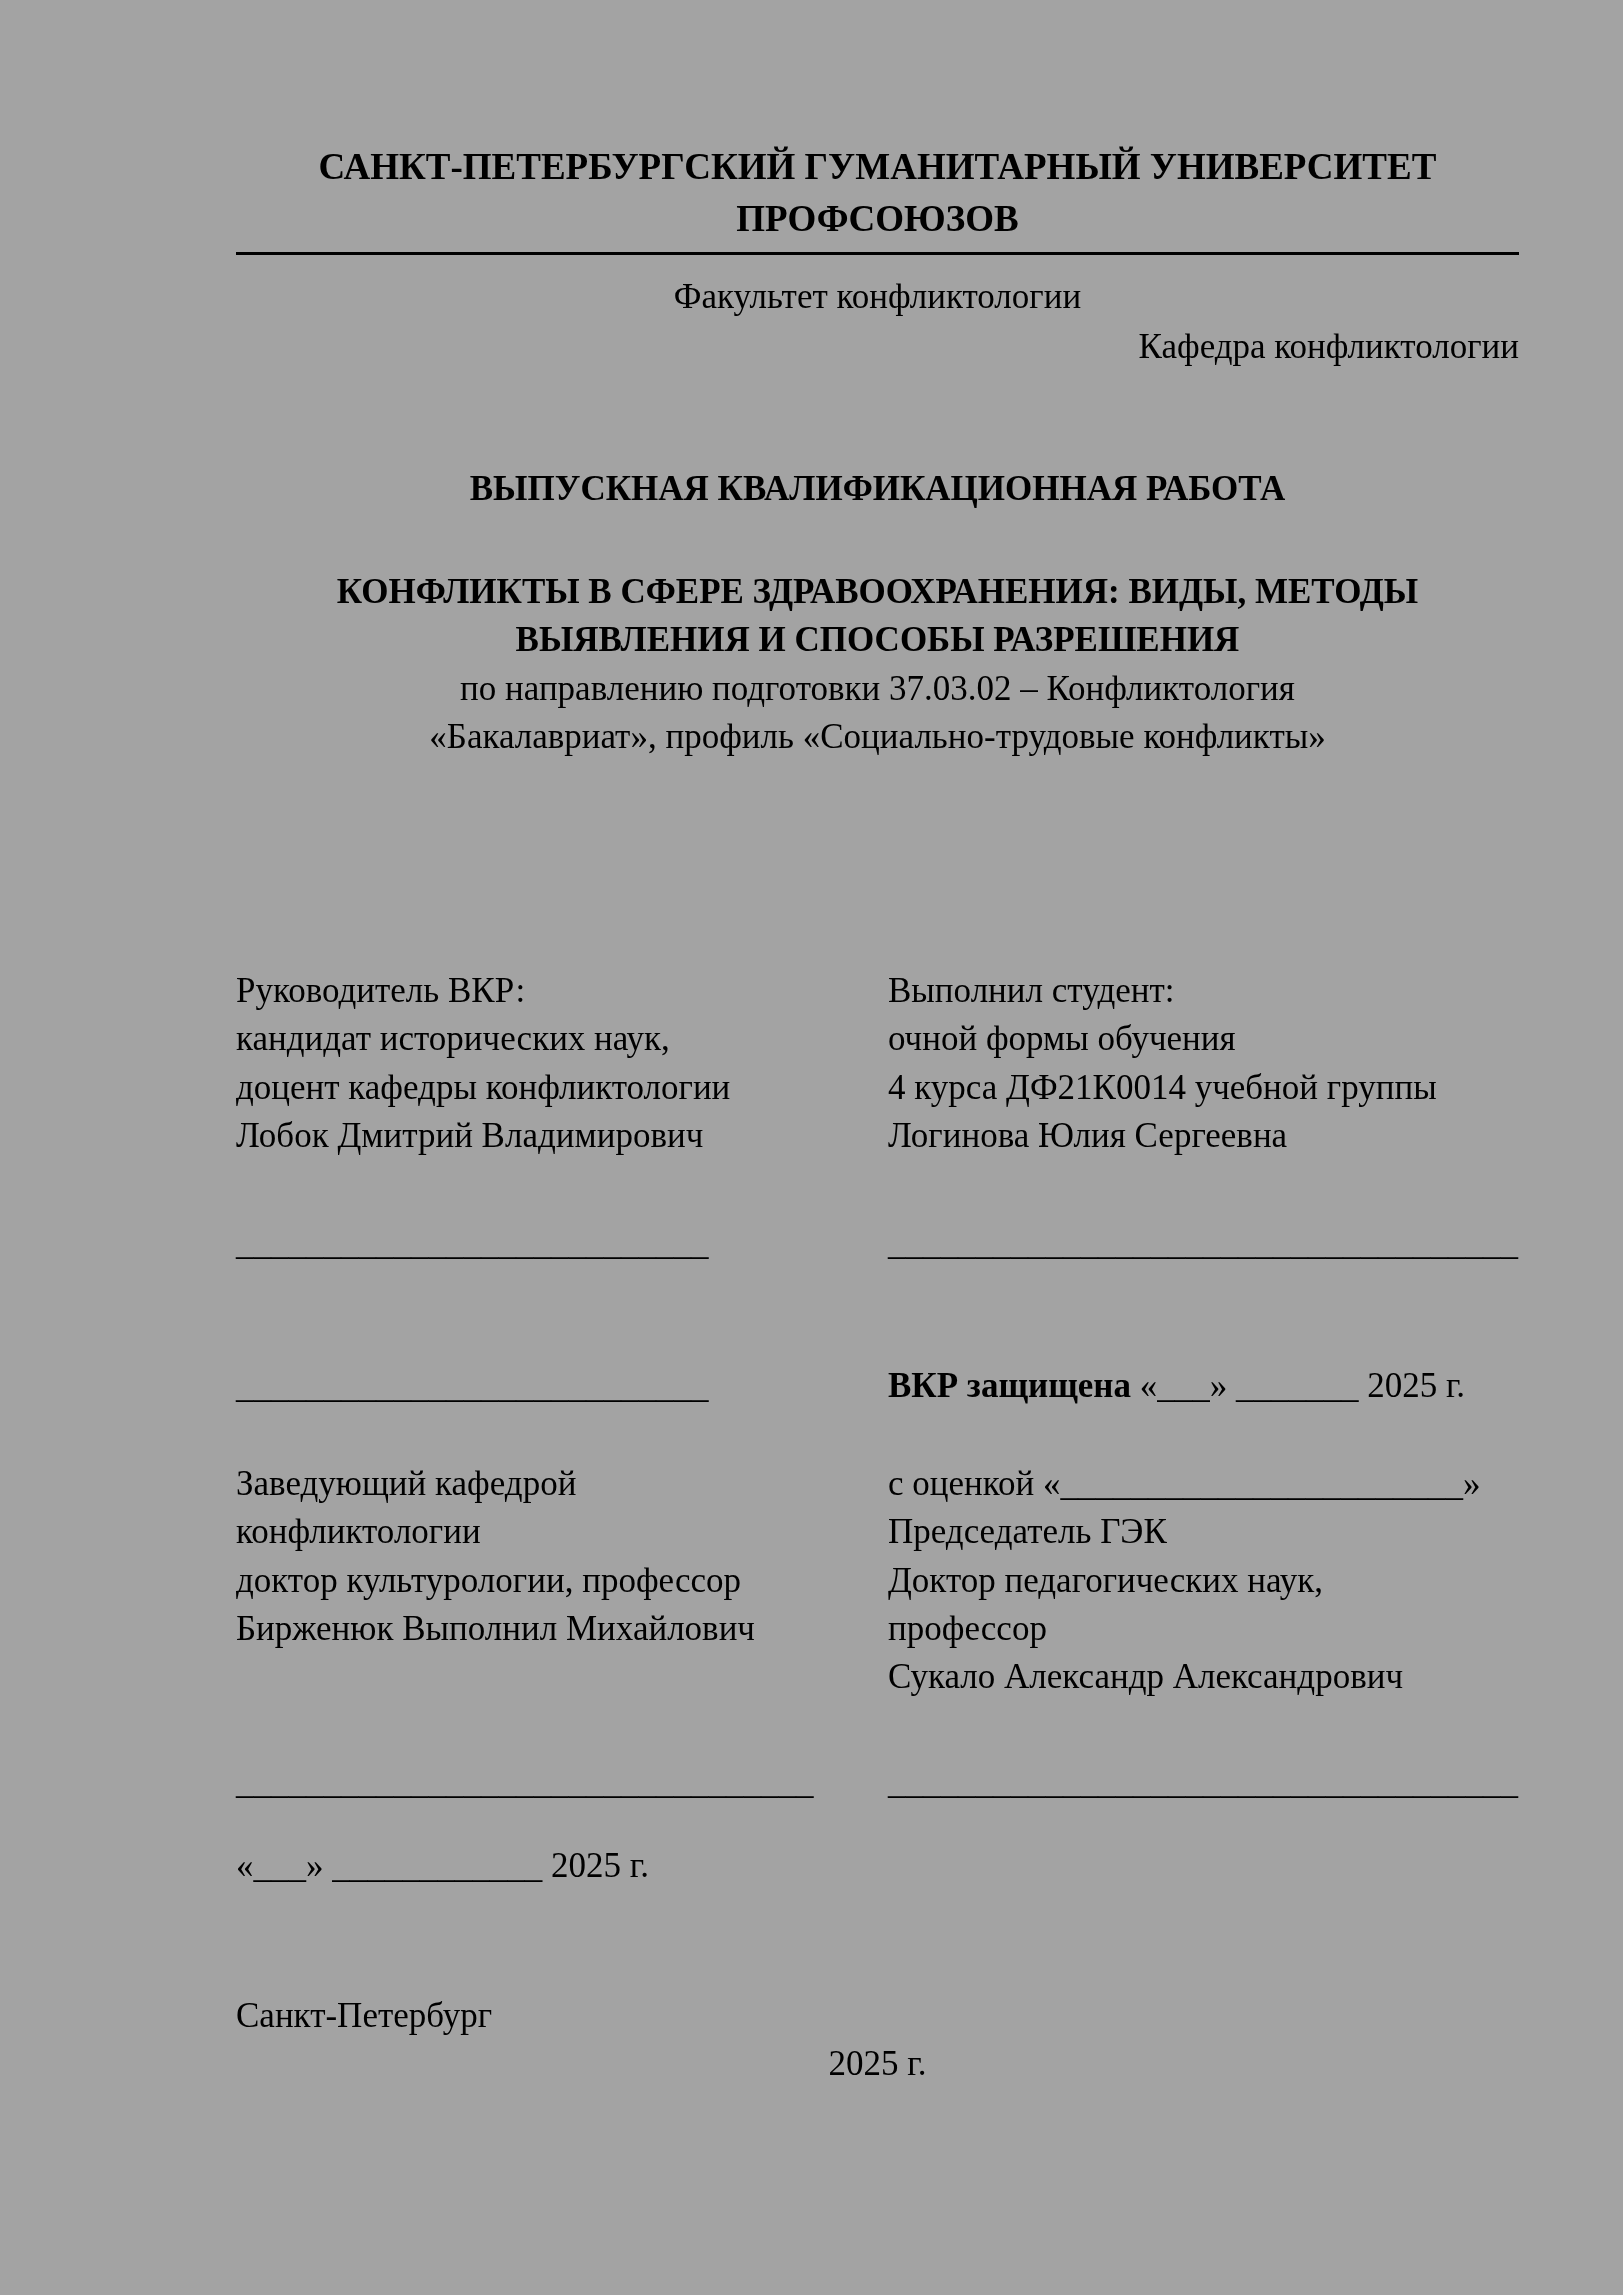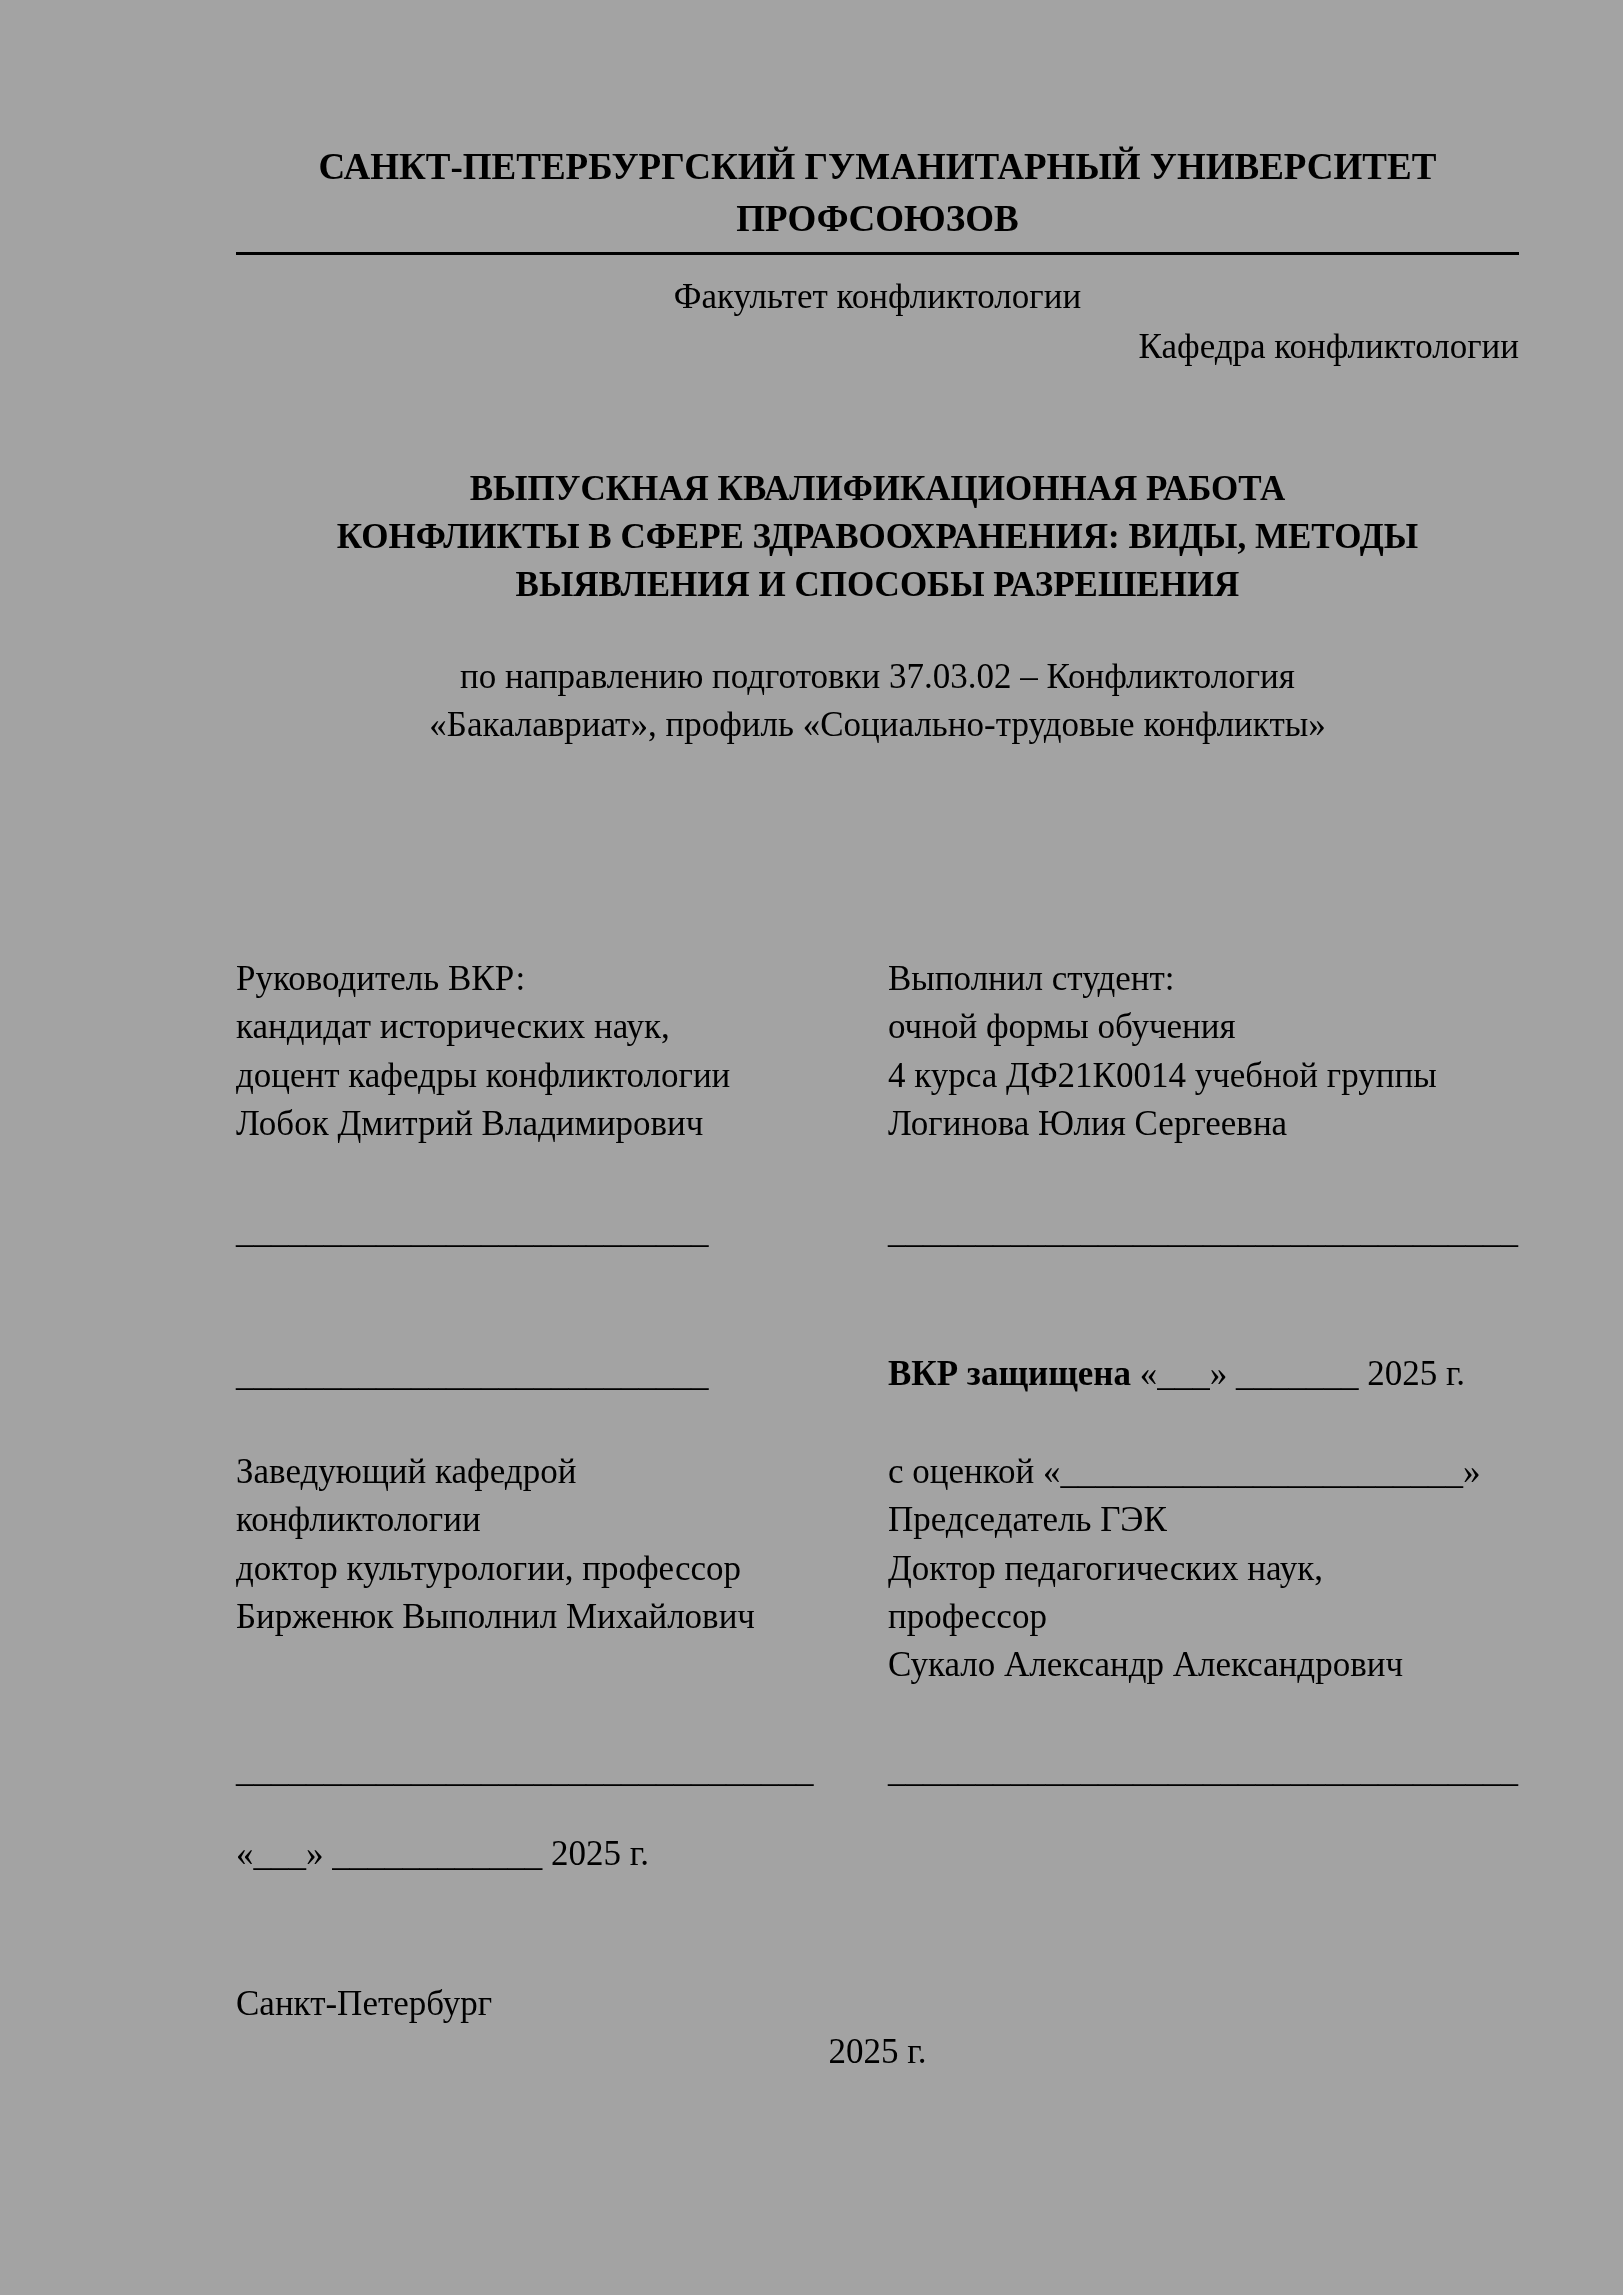--- a/index.html
+++ b/index.html
@@ -33,22 +33,22 @@
   }
   .header-rule {
     border: none;
     border-top: 3.9px solid #000000;
     margin: 7.9px 0 0 0;
   }
   .faculty     { margin-top: 18px; }
   .department  { margin-top: 1.6px; }
 
   .work-type   { margin-top: 93px; font-weight: 700; }
-  .thesis-title{  font-weight: 700; }
-  .program     { margin-top: 43px; }
+  .thesis-title{ margin-top: 55px;  font-weight: 700; }
+  .program     { }
 
   .row {
     display: flex;
     align-items: flex-start;
   }
   .col-l { flex: none; width: 652px; }
   .col-r { flex: 1; min-width: 0; }
 
   .row-blocks1 { margin-top: 206px; }
   .row-sig1    { margin-top: 59px; }

